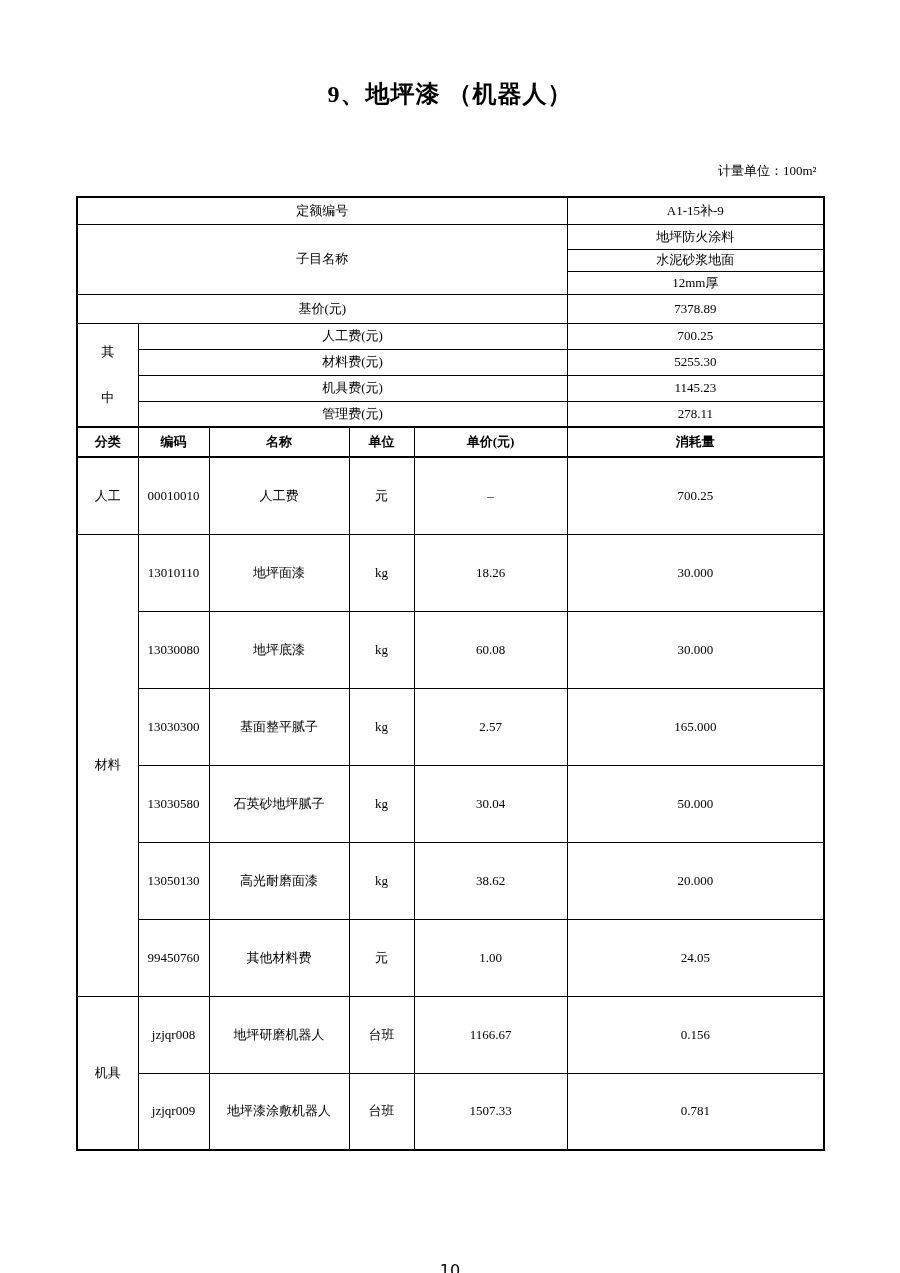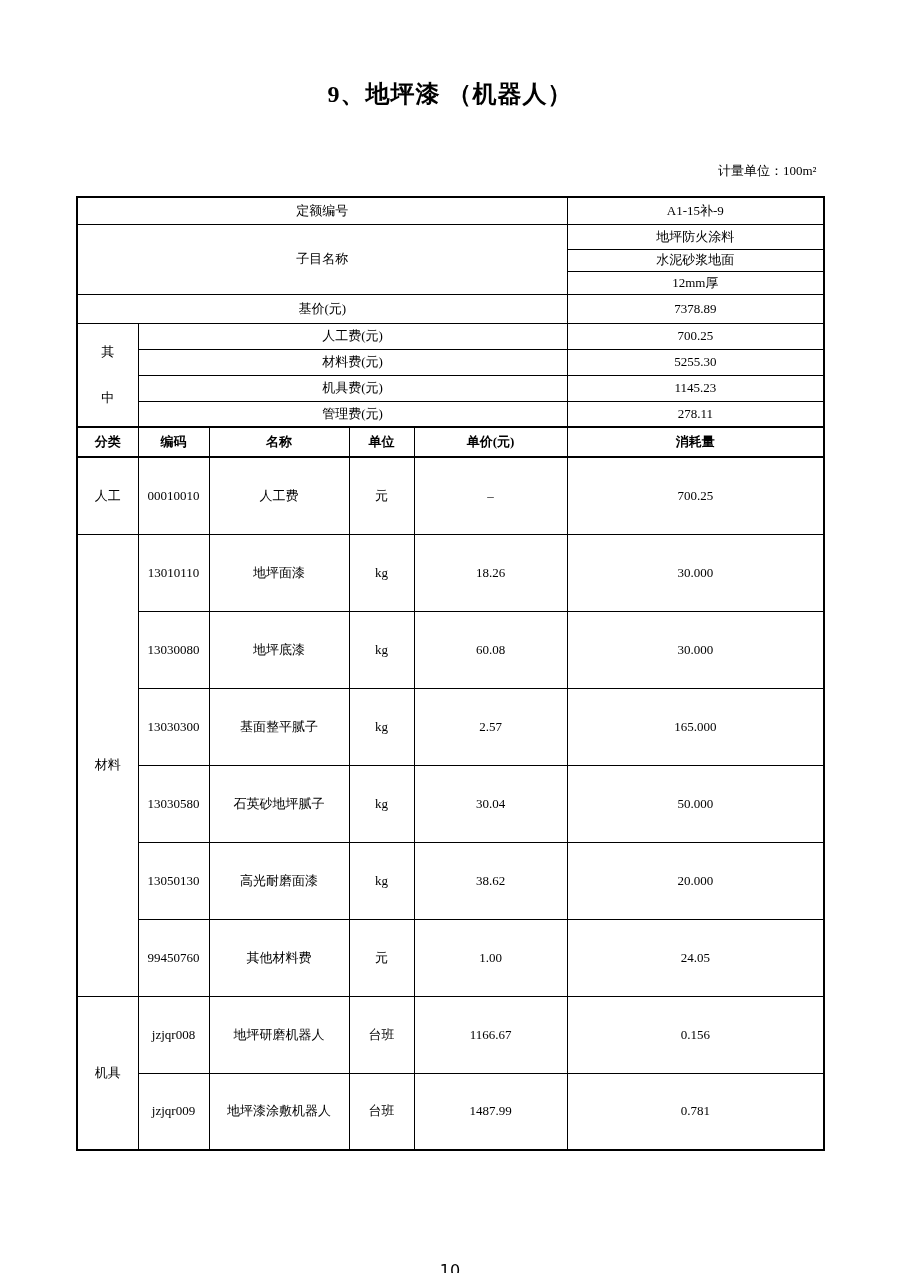--- a/index.html
+++ b/index.html
@@ -238,21 +238,21 @@
         <td>jzjqr008</td>
         <td class="name-cell">地坪研磨机器人</td>
         <td>台班</td>
         <td>1166.67</td>
         <td>0.156</td>
       </tr>
       <tr class="r-detail">
         <td>jzjqr009</td>
         <td class="name-cell">地坪漆涂敷机器人</td>
         <td>台班</td>
-        <td>1487.99</td>
+        <td>1507.33</td>
         <td>0.781</td>
       </tr>
     </tbody>
   </table>
 
   <div class="page-number">10</div>
 
 </div>
 
 </body></html>

